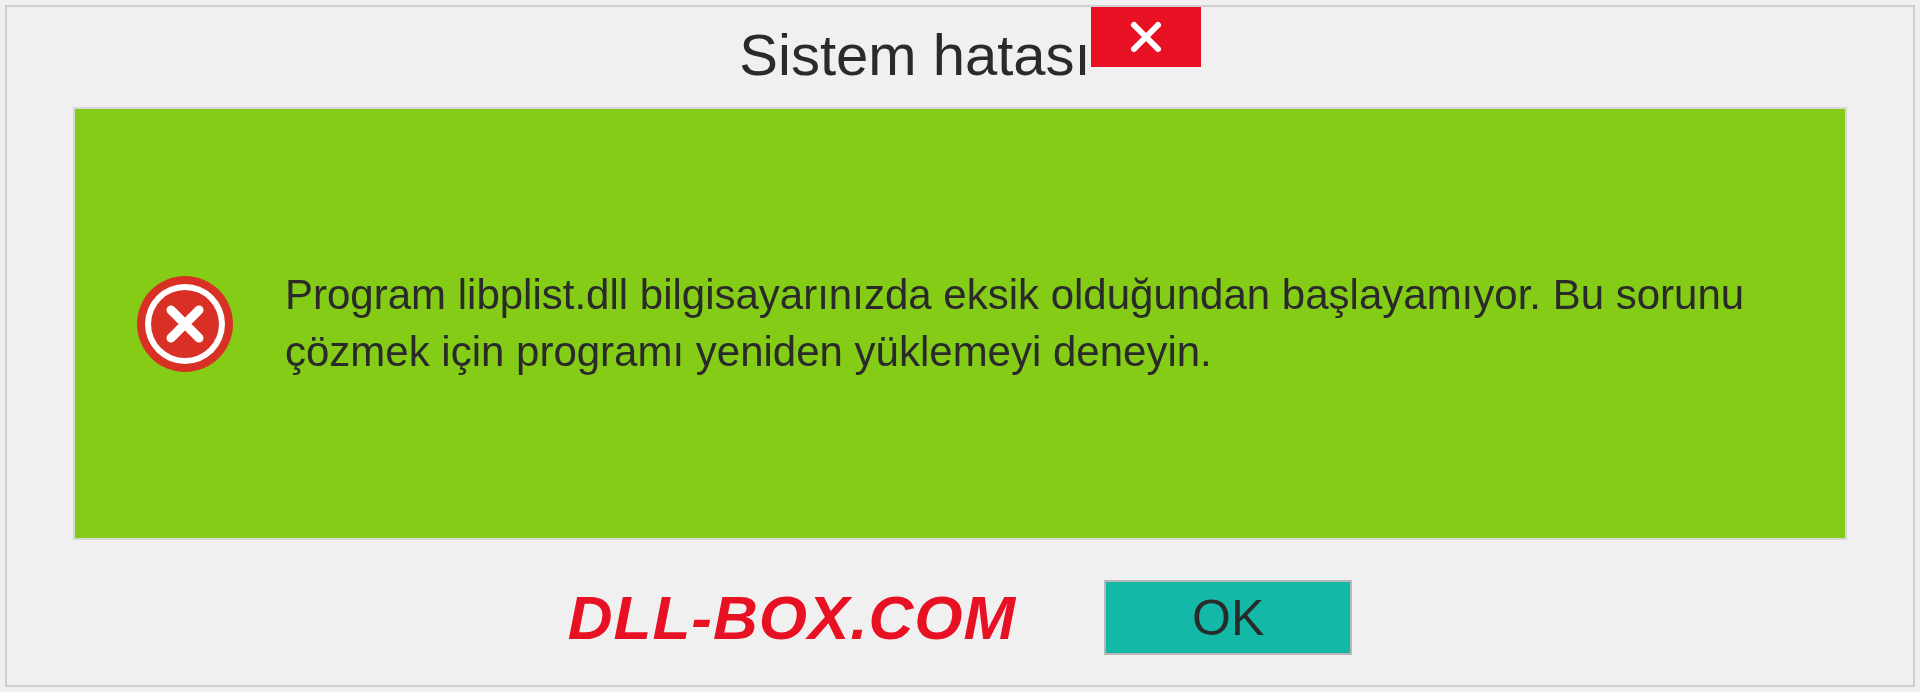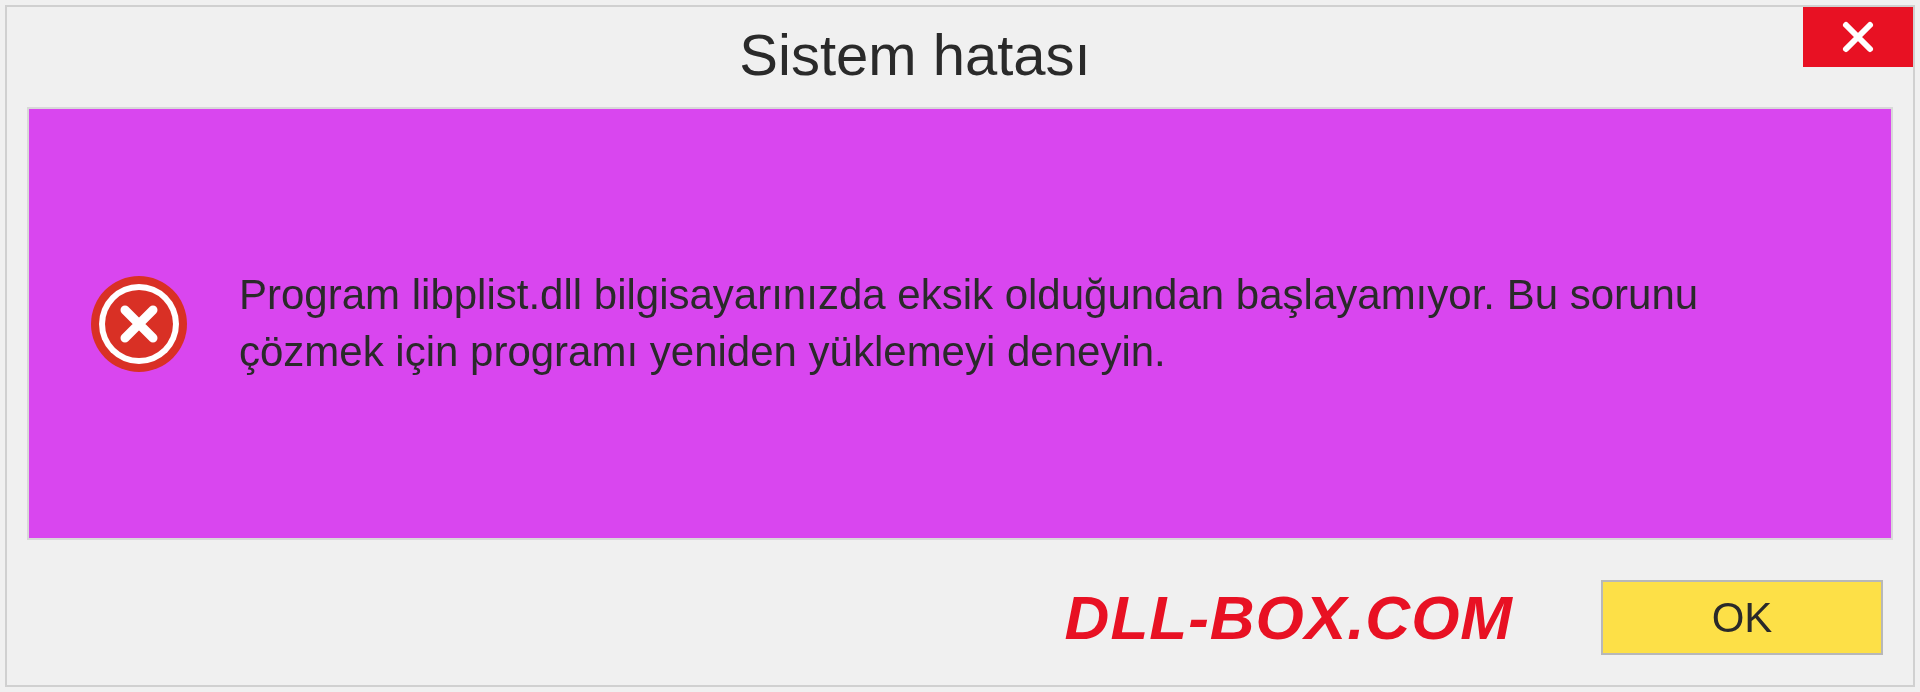--- a/index.html
+++ b/index.html
@@ -16,20 +16,21 @@
       padding: 5px;
     }
     .dialog {
       width: 100%;
       height: 100%;
       background: #f0f0f0;
       border: 2px solid #d0d0d0;
       position: relative;
       display: flex;
       flex-direction: column;
+      align-items: center;
     }
     .titlebar {
       display: flex;
       align-items: center;
       justify-content: space-between;
       height: 90px;
       padding-left: 20px;
     }
     .title-text {
       flex: 1;
@@ -49,21 +50,21 @@
       cursor: pointer;
       margin-top: -30px;
     }
     .close-btn svg {
       width: 40px;
       height: 40px;
     }
     .content-panel {
       margin: 20px;
       margin-top: 10px;
-      background: #d946ef;
+      background: #84cc16;
       border: 2px solid #d8d8d8;
       flex: 1;
       display: flex;
       align-items: center;
       padding: 40px 60px;
       gap: 50px;
     }
     .error-icon {
       width: 100px;
       height: 100px;
@@ -88,25 +89,25 @@
     }
     .watermark {
       font-size: 62px;
       font-weight: 900;
       font-style: italic;
       color: #e81123;
       letter-spacing: 1px;
       font-family: Arial, sans-serif;
     }
     .ok-btn {
-      width: 282px;
+      width: 248px;
       height: 75px;
-      background: #fde047;
+      background: #14b8a6;
       border: 2px solid #b8b8b8;
-      font-size: 42px;
+      font-size: 50px;
       color: #2a2a2a;
       cursor: pointer;
       display: flex;
       align-items: center;
       justify-content: center;
       font-family: inherit;
     }
   </style>
 </head>
 <body>

